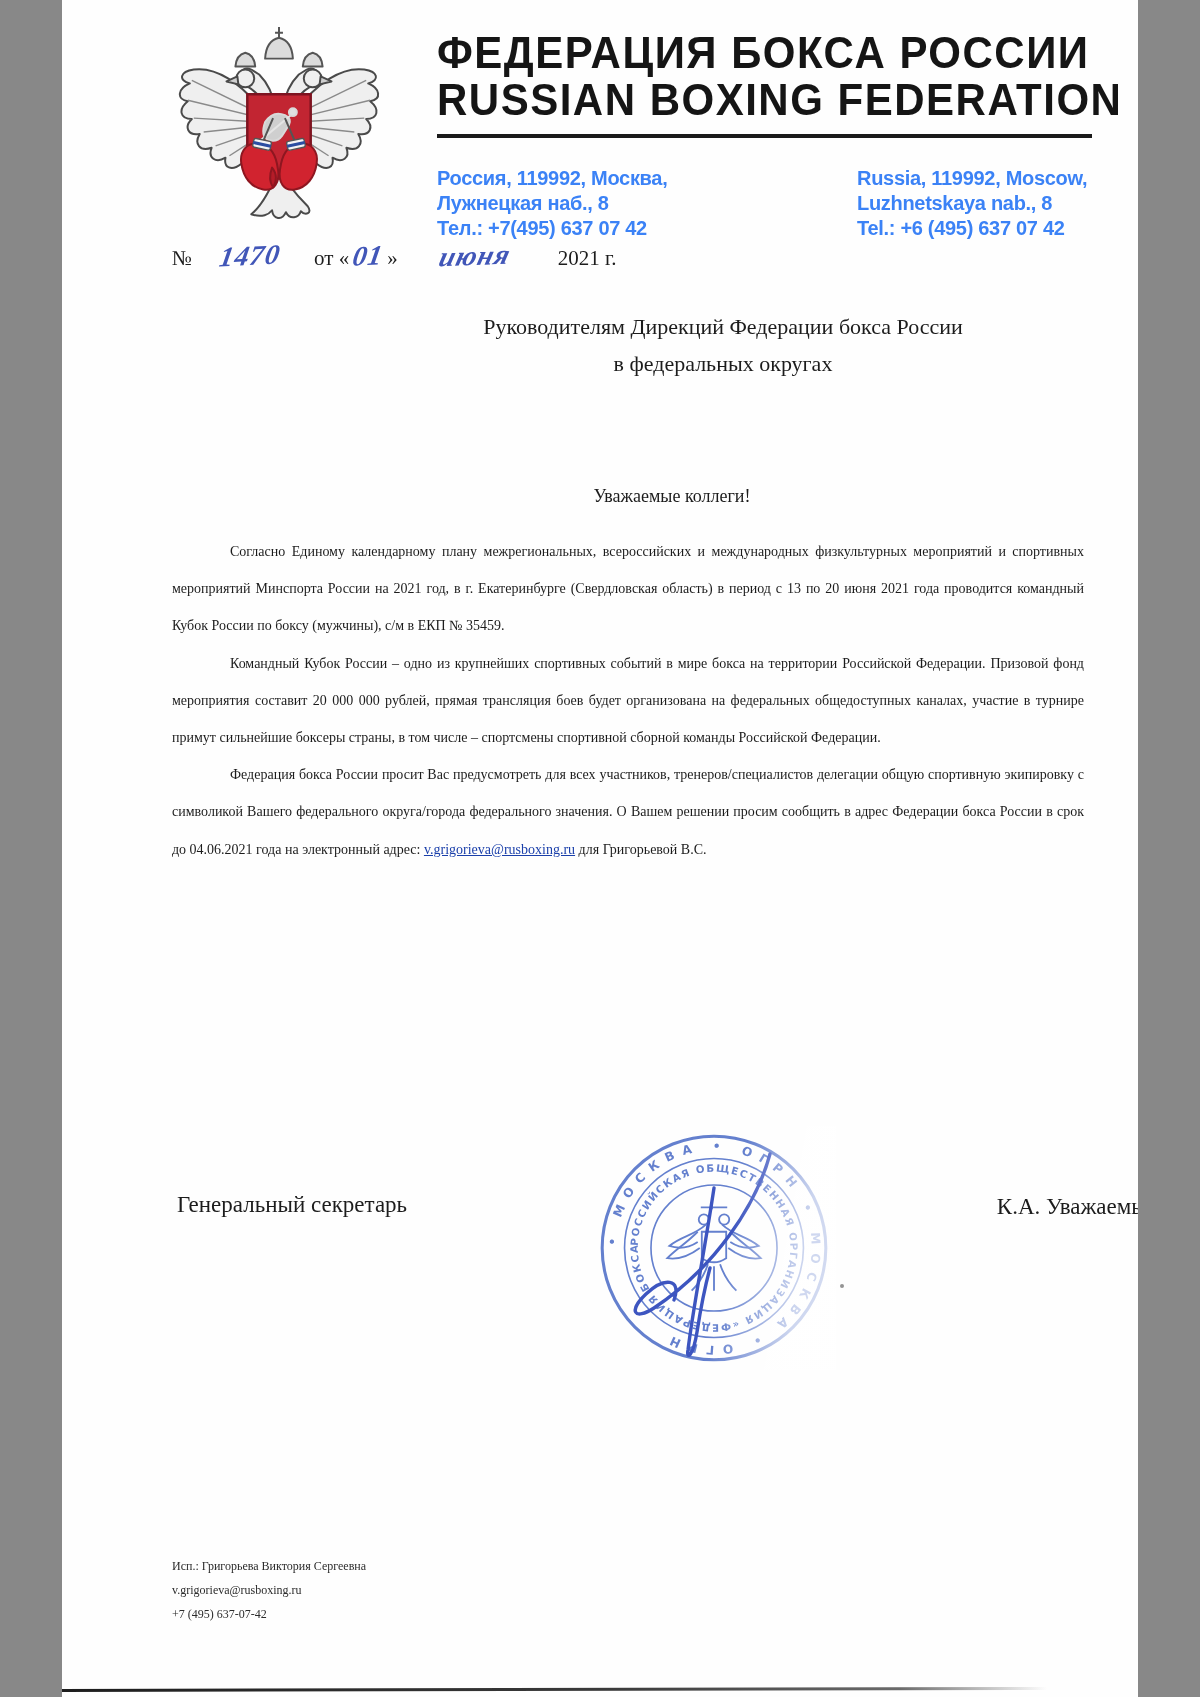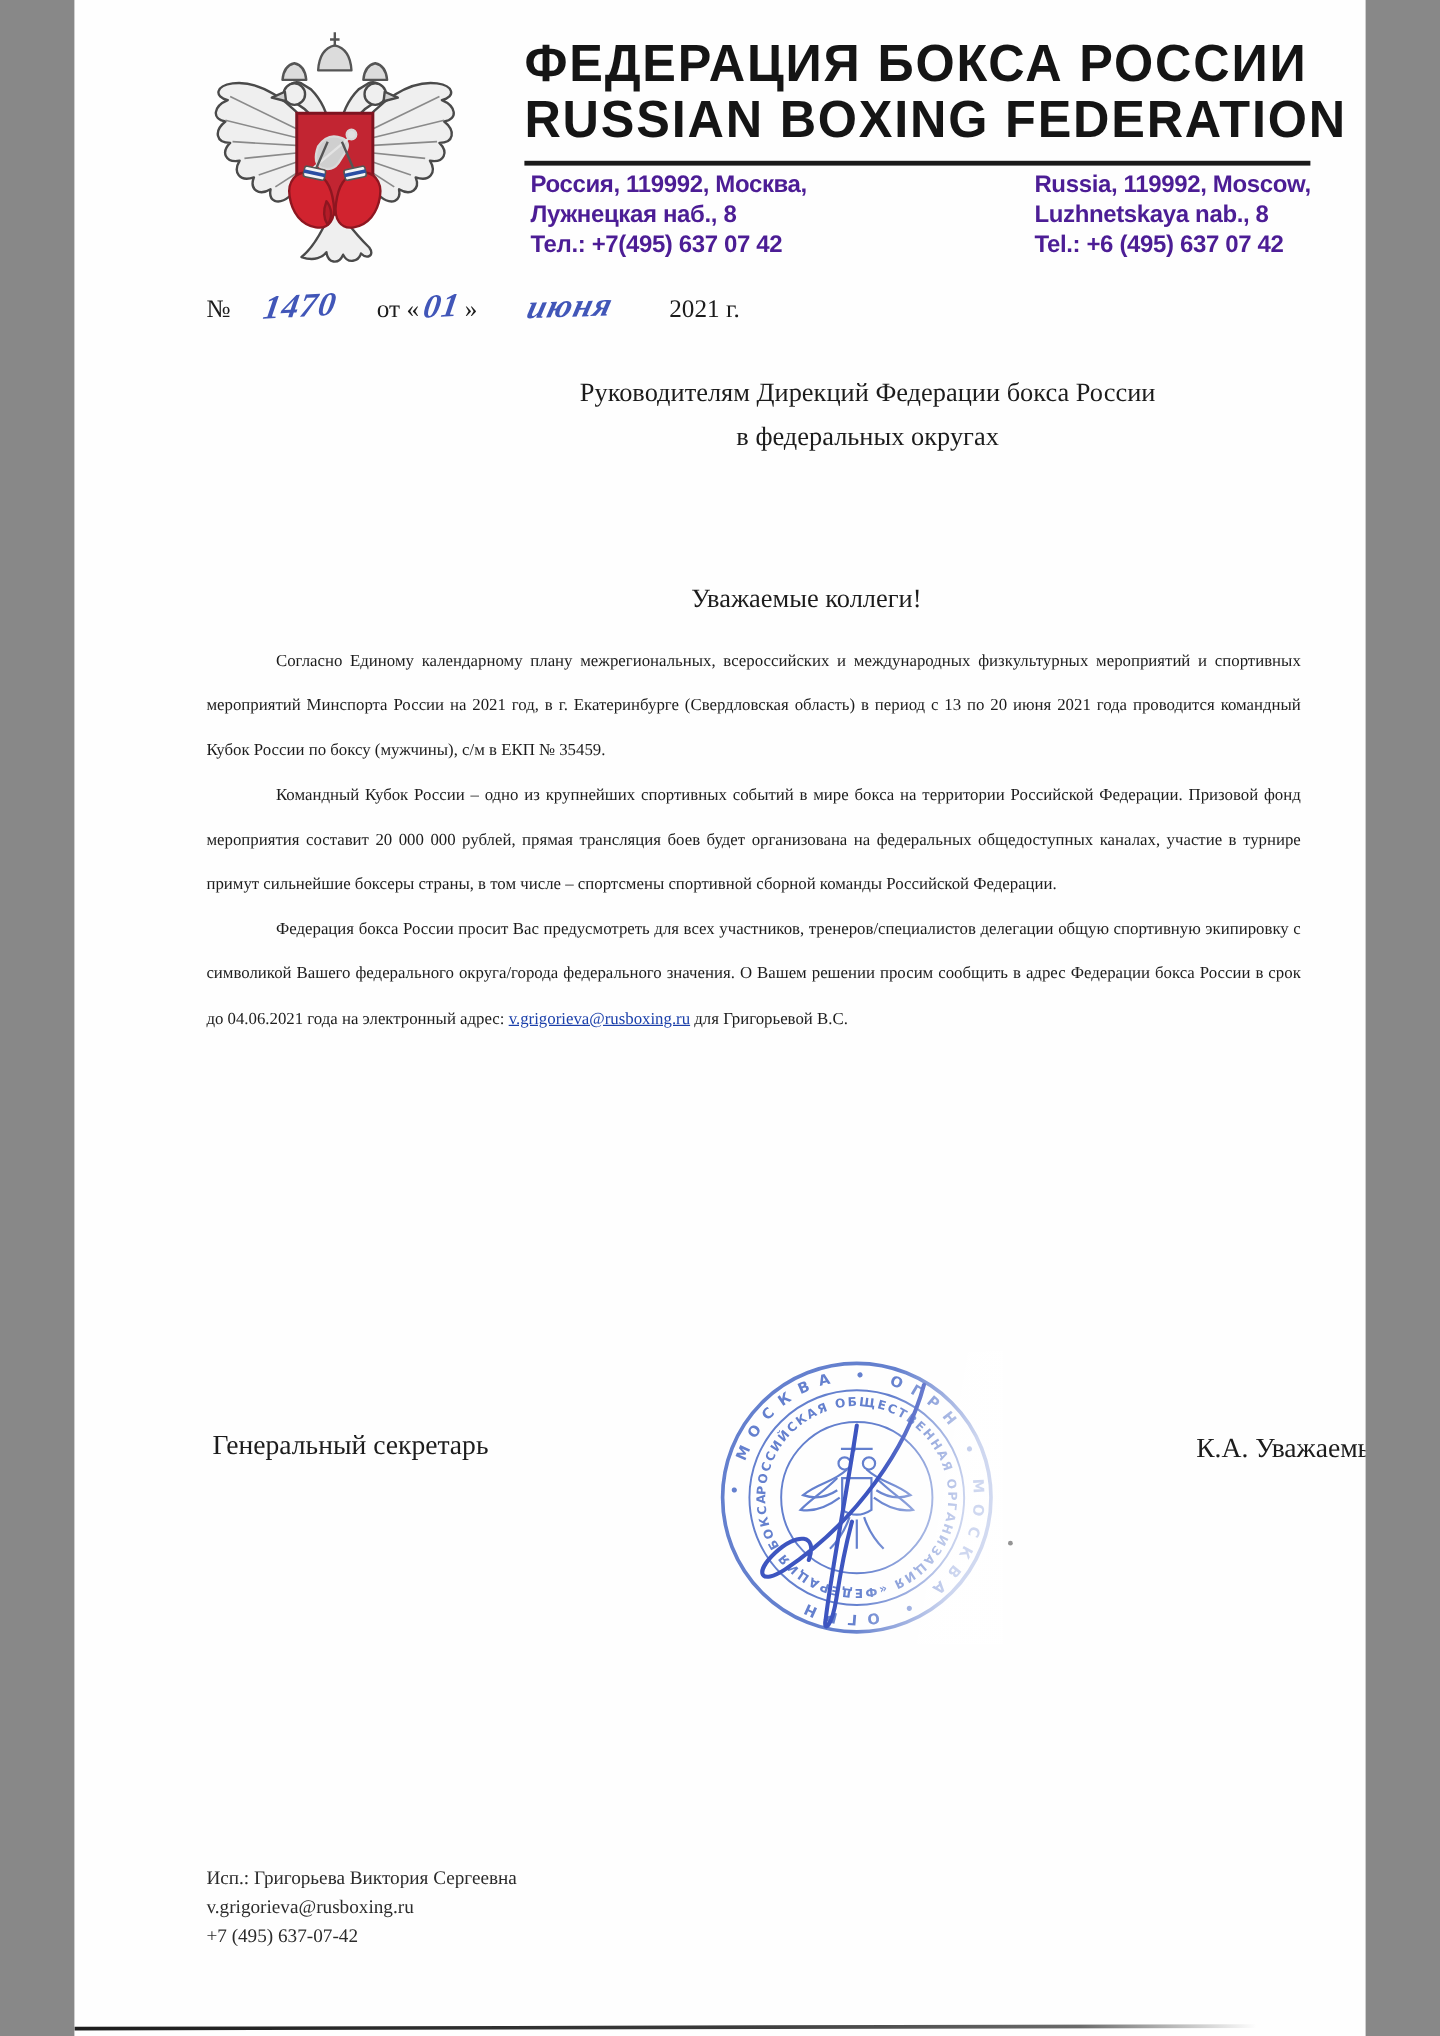--- a/index.html
+++ b/index.html
@@ -15,62 +15,62 @@
   
   .emblem{position:absolute;left:108px;top:22px;width:218px;height:210px;}
   .letterhead{position:absolute;left:375px;top:28px;width:660px;}
   .title-ru,.title-en{
     font-family:"Liberation Sans", sans-serif;
     font-weight:bold;font-size:42px;line-height:47px;
     letter-spacing:1.5px;color:#151515;white-space:nowrap;
     transform:scaleY(1.04);transform-origin:left top;
   }
   .head-rule{height:4px;background:#1a1a1a;margin-top:12px;width:655px;}
-  .addresses{display:flex;margin-top:4px;font-family:"Liberation Sans", sans-serif;
-    font-weight:bold;font-size:20px;line-height:25px;color:#4c1d95;justify-content:flex-end;}
+  .addresses{display:flex;margin-top:28px;font-family:"Liberation Sans", sans-serif;
+    font-weight:bold;font-size:20px;line-height:25px;color:#3b82f6;}
   .addr{white-space:pre-line;letter-spacing:-0.3px;}
   .addr-ru{width:420px;}
   .addr-en{width:235px;}
   
   .refline{position:absolute;left:110px;top:240px;width:912px;font-size:21px;white-space:nowrap;}
   .ref-static{color:#1c1c1c;}
   .hand{
     display:inline-block;color:#4156b8;
     font-style:italic;font-weight:bold;font-size:28px;
     transform:skewX(-12deg) rotate(-3deg);
     letter-spacing:1px;
   }
   .hand-num{margin:0 34px 0 28px;}
   .hand-day{margin:0 4px;}
   .hand-month{margin:0 48px 0 42px;transform:skewX(-16deg) rotate(-2deg);}
   
   .addressee{position:absolute;left:300px;top:308px;width:722px;text-align:center;
     font-size:22px;line-height:37px;}
   
-  .greeting{position:absolute;left:200px;top:486px;width:820px;text-align:center;font-size:22px;}
+  .greeting{position:absolute;left:200px;top:486px;width:820px;text-align:center;font-size:18px;}
   
   .body-text{position:absolute;left:110px;top:533px;width:912px;
     font-size:14px;line-height:37.2px;text-align:justify;}
   .body-text p{margin:0;text-indent:58px;}
   .email-link{color:#1a3faa;text-decoration:underline;}
   
   .sig-row{position:absolute;left:110px;top:1192px;width:985px;font-size:23px;}
   .sig-label{position:absolute;left:5px;top:0;}
   .sig-name{position:absolute;right:0;top:2px;}
   
   .stamp-wrap{position:absolute;left:530px;top:1126px;width:244px;height:244px;}
   .stamp-wrap::after{
     content:"";position:absolute;inset:0;
     background:linear-gradient(100deg, rgba(255,255,255,0) 55%, rgba(255,255,255,0.68) 82%, rgba(255,255,255,0.75) 100%);
     pointer-events:none;
   }
   .stamp-svg{position:absolute;inset:0;opacity:0.88;}
   .sig-stroke{position:absolute;left:0;top:0;width:244px;height:260px;pointer-events:none;}
   
-  .footer{position:absolute;left:110px;top:1554px;font-size:16px;line-height:24px;color:#2b2b2b;}
+  .footer{position:absolute;left:110px;top:1554px;font-size:12px;line-height:24px;color:#2b2b2b;}
   
   .artifact-bottom{position:absolute;left:0;top:1689px;width:985px;height:3px;
     background:linear-gradient(to right,#1d1d1d 0%,#3a3a3a 55%,#6a6a6a 85%,rgba(120,120,120,0) 100%);
     transform:rotate(-0.12deg);transform-origin:left center;}
   .artifact-right{position:absolute;left:1189px;top:1148px;width:2px;height:128px;
     background:rgba(110,110,110,0.38);}
   .artifact-speck{position:absolute;left:778px;top:1284px;width:4px;height:4px;border-radius:50%;
     background:rgba(60,60,60,0.55);}
   .stamp-ring-text{font-family:"DejaVu Sans", sans-serif;font-weight:bold;fill:#4f6fc8;}
 </style>

